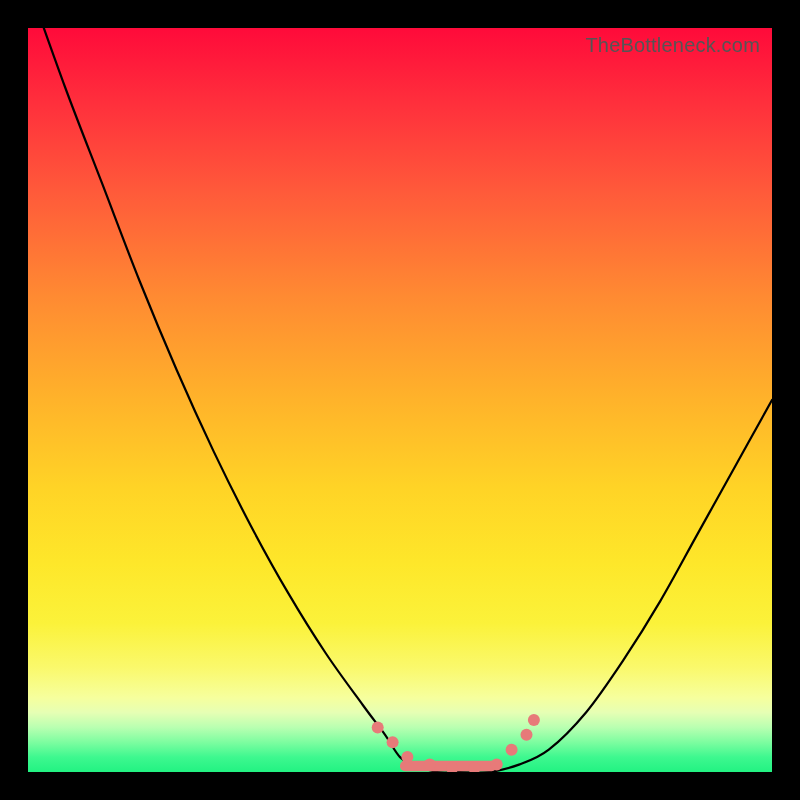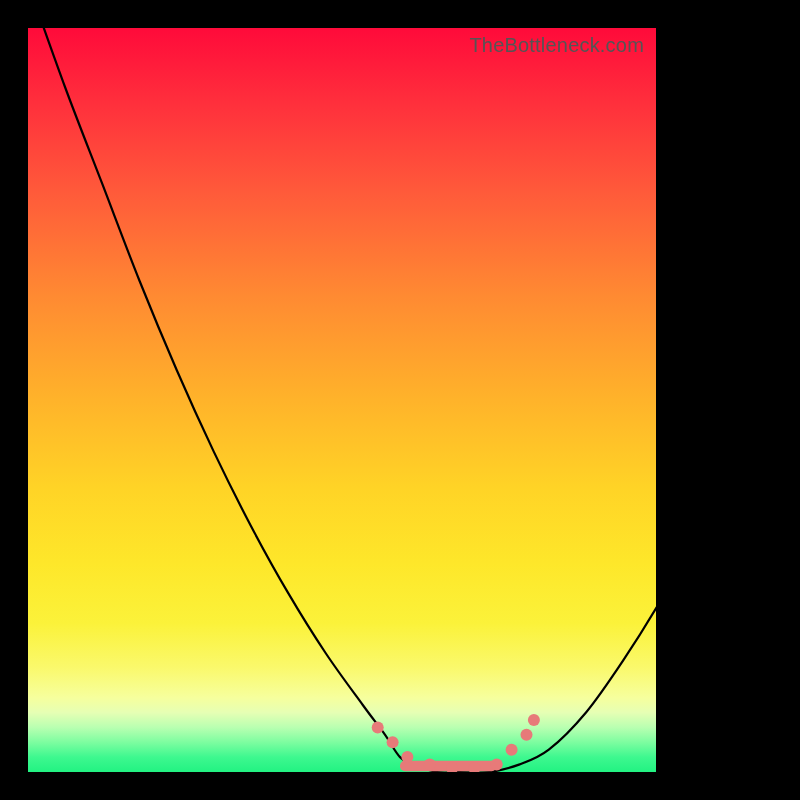--- a/index.html
+++ b/index.html
@@ -14,21 +14,21 @@
   .frame {
     position: relative;
     width: 800px;
     height: 800px;
     background: #000;
   }
   .plot {
     position: absolute;
     left: 28px;
     top: 28px;
-    width: 628px;
+    width: 744px;
     height: 744px;
     background: linear-gradient(to bottom,
       #ff0a3a 0%,
       #ff2f3c 10%,
       #ff5a3a 22%,
       #ff8a32 36%,
       #ffb32a 50%,
       #ffd426 62%,
       #fee72a 72%,
       #fbf23a 80%,

